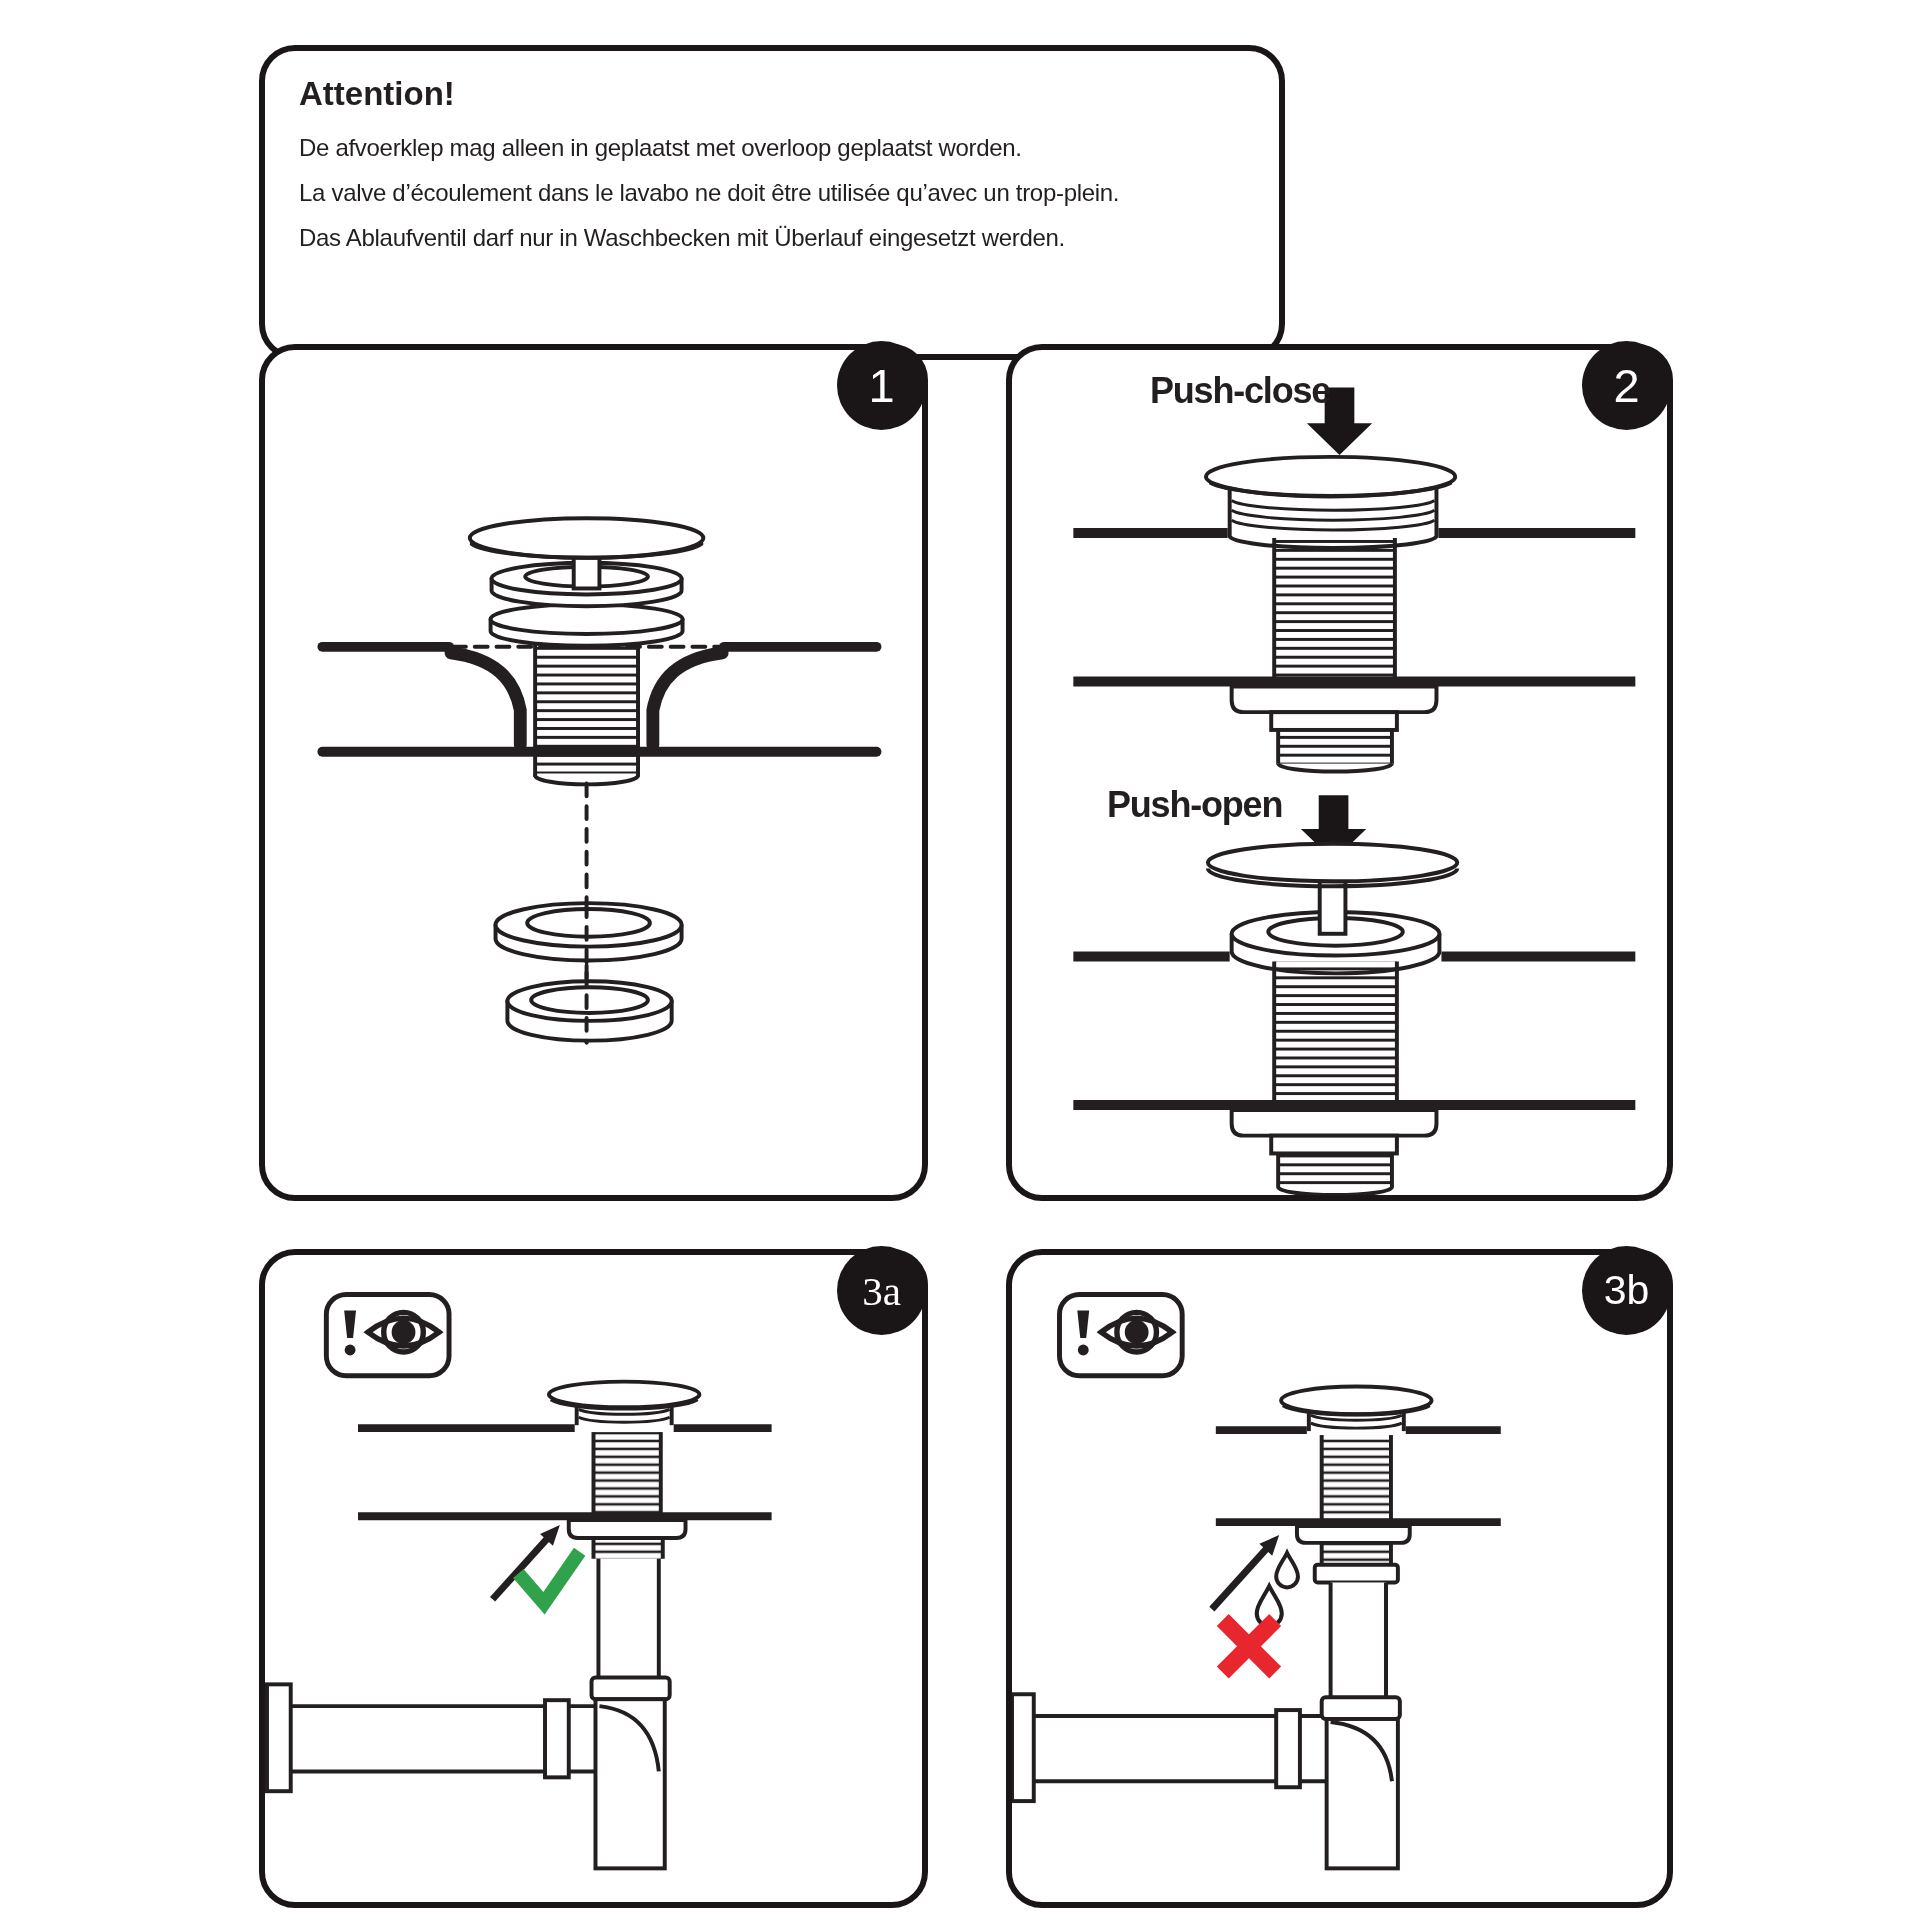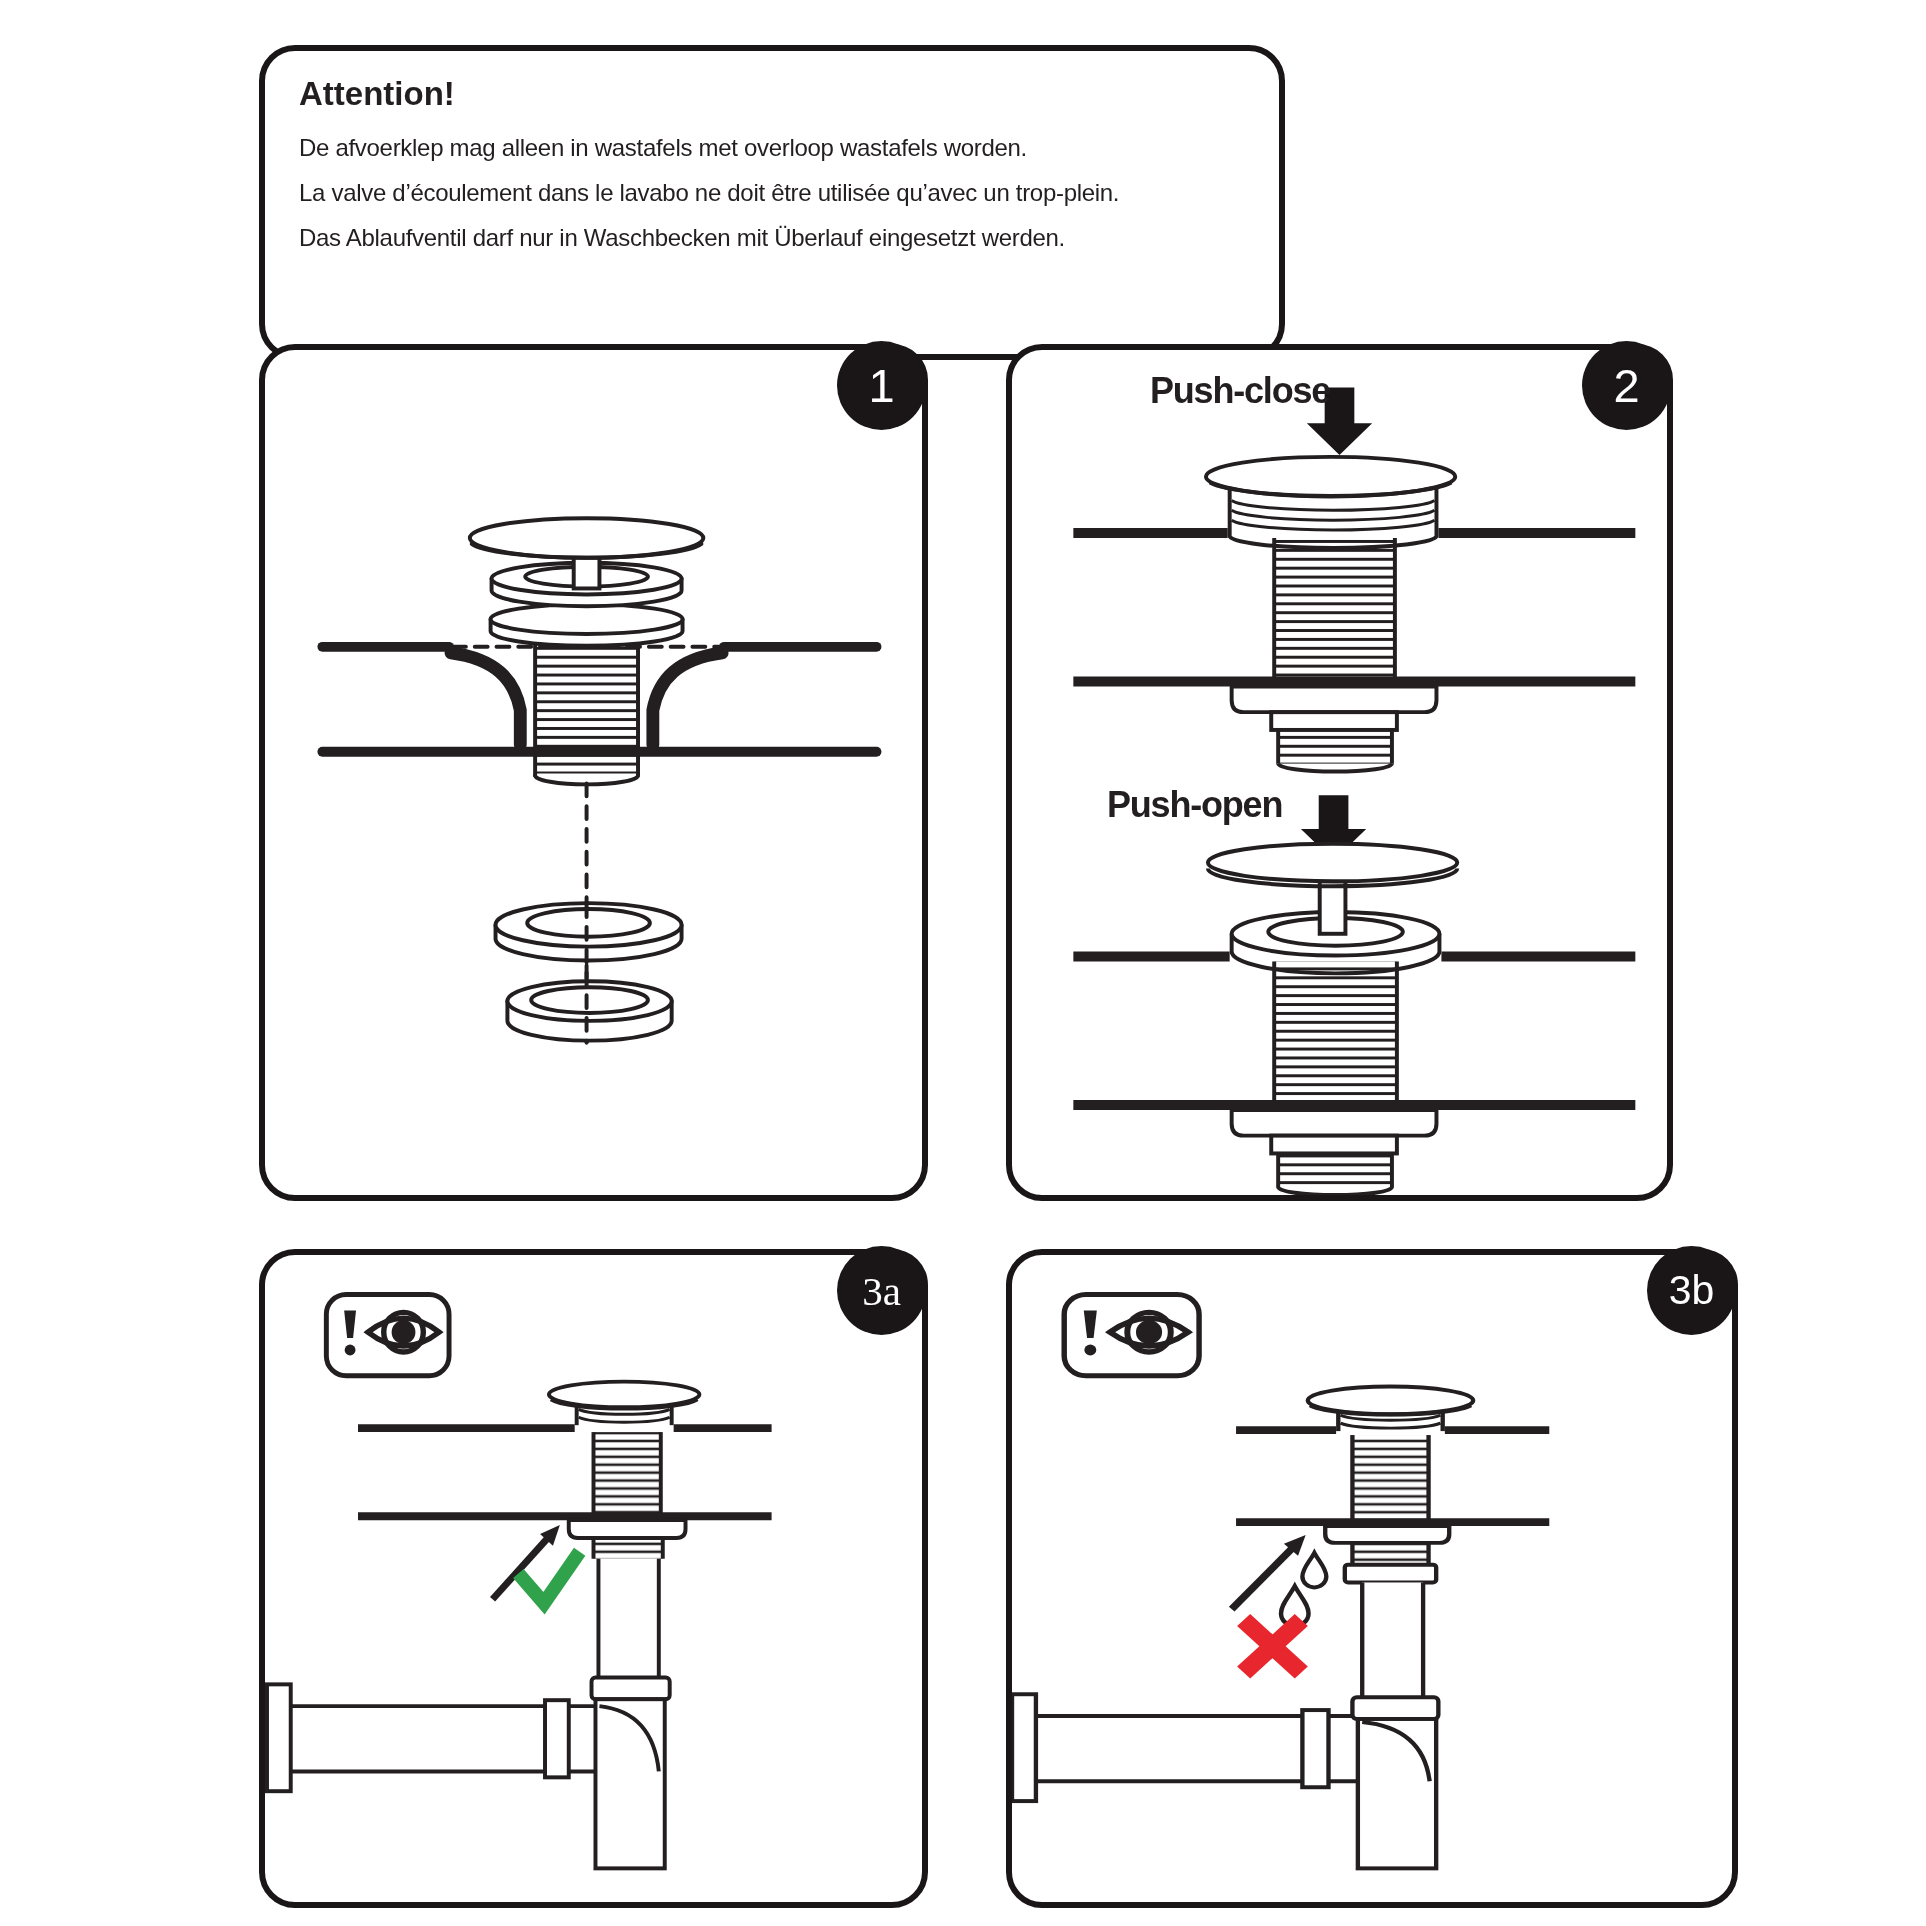--- a/index.html
+++ b/index.html
@@ -11,21 +11,21 @@
         padding:18px 34px;background:#fff;}
   .attention-title{font-size:33px;font-weight:bold;margin:6px 0 12px 0;}
   .attention-line{font-size:24px;letter-spacing:-0.3px;line-height:45px;margin:0;
         white-space:nowrap;}
 
   .panel{position:absolute;border:6px solid #1A1617;border-radius:36px;
         box-sizing:border-box;background:#fff;}
   #panel-1{left:259px;top:344px;width:669px;height:857px;}
   #panel-2{left:1006px;top:344px;width:667px;height:857px;}
   #panel-3a{left:259px;top:1249px;width:669px;height:659px;font-family:Liberation Serif, serif;}
-  #panel-3b{left:1006px;top:1249px;width:732px;height:659px;}
+  #panel-3b{left:1006px;top:1249px;width:667px;height:659px;}
 
   .badge{position:absolute;top:-9px;right:-4px;width:89px;height:89px;
         background:#1A1617;border-radius:50%;color:#fff;display:flex;
         align-items:center;justify-content:center;font-size:47px;z-index:5;}
   .badge.small{font-size:41px;}
 
   .push-label{position:absolute;font-size:36px;font-weight:bold;
         letter-spacing:-1.2px;z-index:3;}
   #push-close-label{left:95px;top:20px;margin-left:43px;}
   #push-open-label{left:95px;top:434px;}
@@ -33,21 +33,21 @@
   .figure{position:absolute;left:0;top:0;width:100%;height:100%;}
   .figure svg{display:block;width:100%;height:100%;}
 </style>
 </head>
 <body>
 
 <div class="page">
 
   <section class="attention-box">
     <h1 class="attention-title">Attention!</h1>
-    <p class="attention-line">De afvoerklep mag alleen in wastafels met overloop wastafels worden.</p>
+    <p class="attention-line">De afvoerklep mag alleen in geplaatst met overloop geplaatst worden.</p>
     <p class="attention-line">La valve d’écoulement dans le lavabo ne doit être utilisée qu’avec un trop-plein.</p>
     <p class="attention-line">Das Ablaufventil darf nur in Waschbecken mit Überlauf eingesetzt werden.</p>
   </section>
 
   <section class="panel" id="panel-1">
     <div class="badge">1</div>
     <div class="figure">
       <svg viewBox="0 0 664 854" preserveAspectRatio="none">
         <defs>
           <pattern id="thr1" width="10" height="9" patternUnits="userSpaceOnUse">

